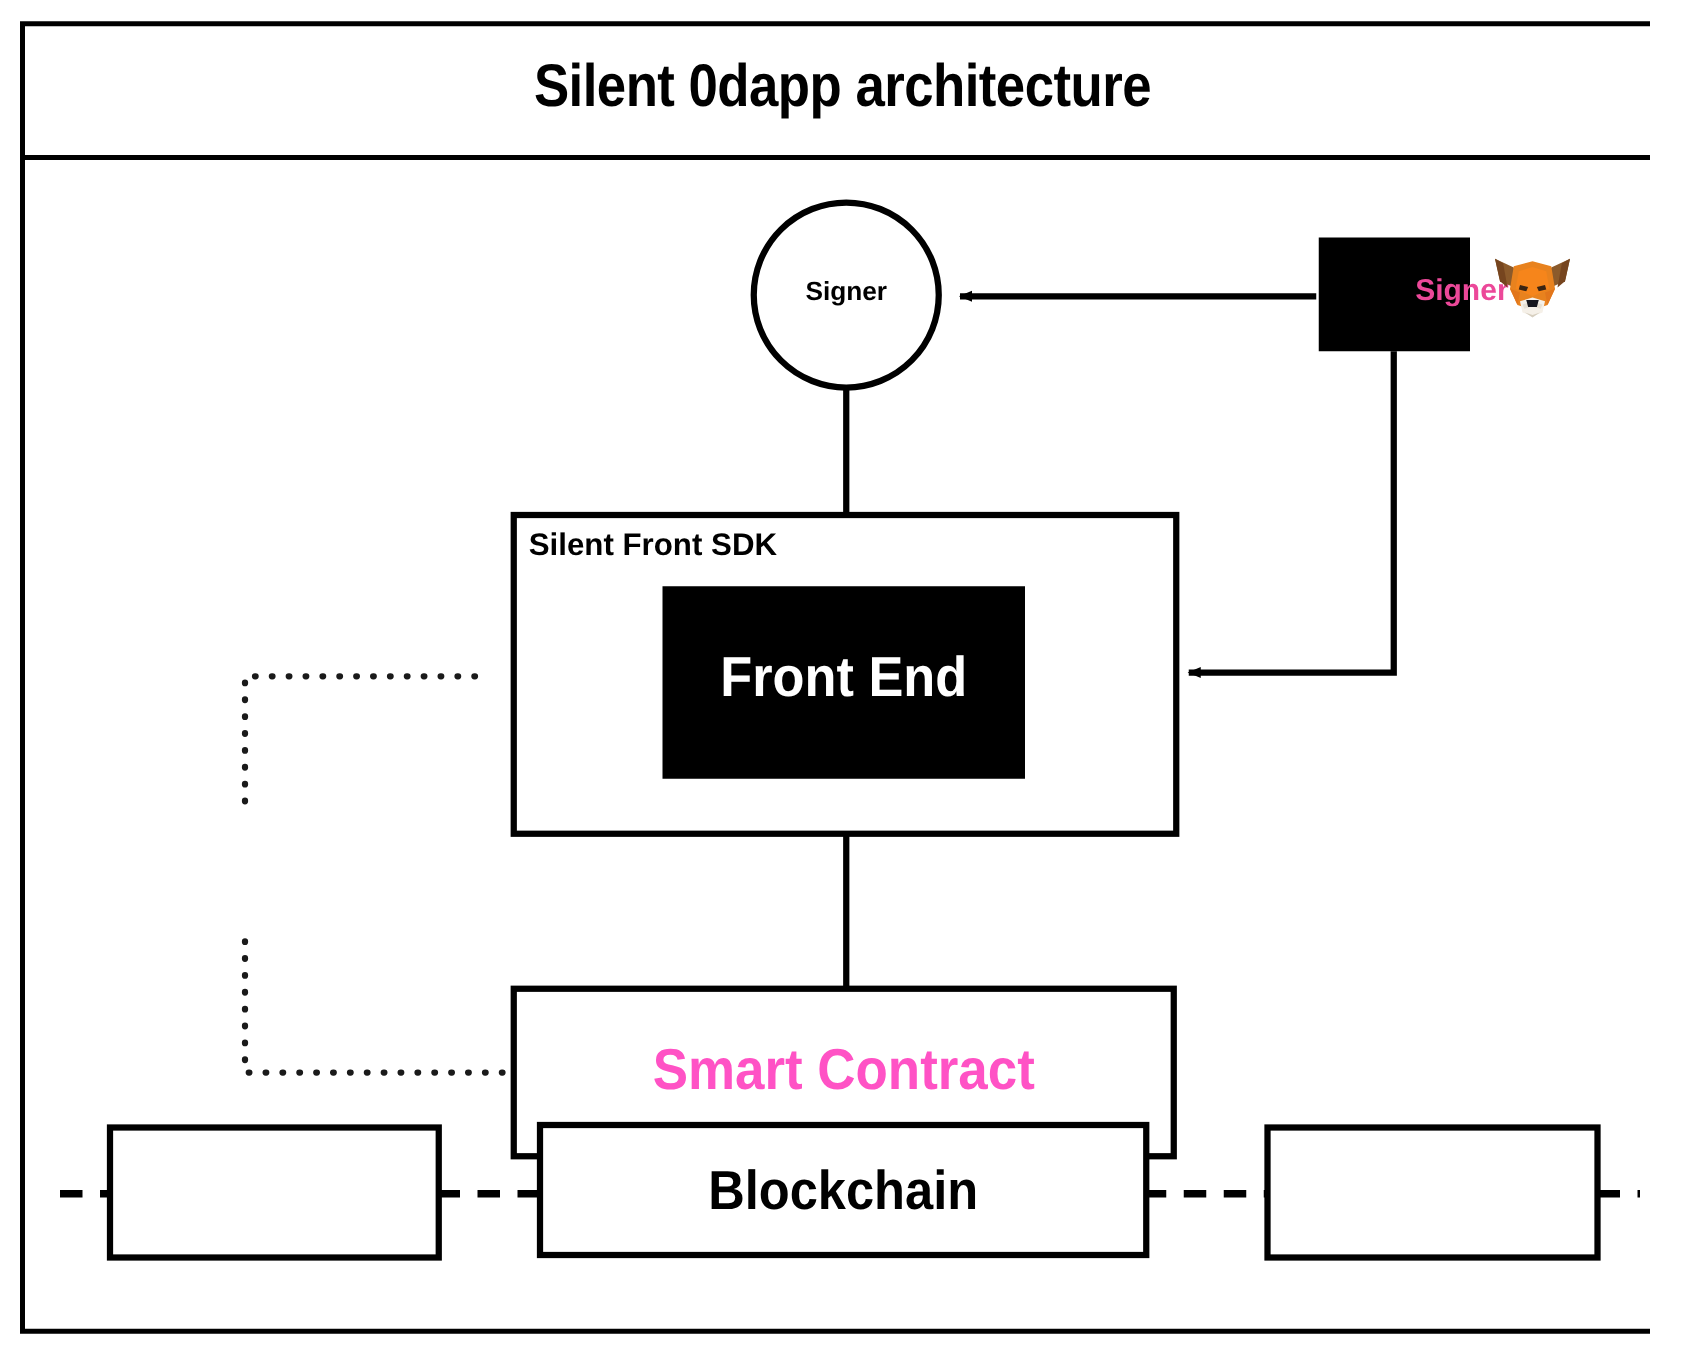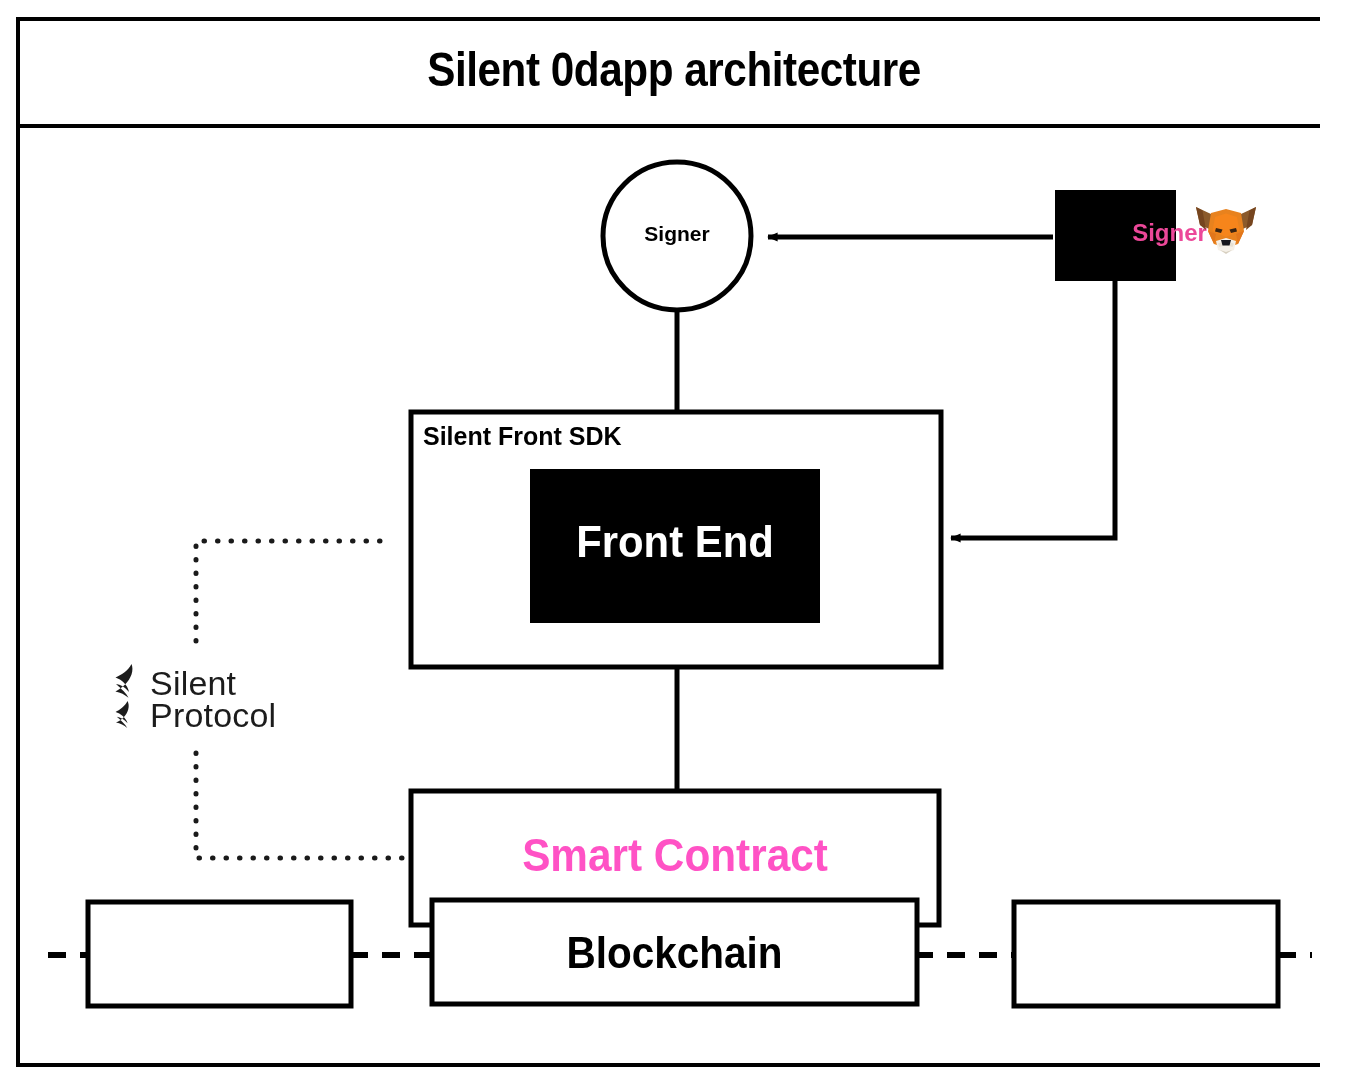--- a/index.html
+++ b/index.html
@@ -192,36 +192,20 @@
   <div class="lbl" id="signer-label">Signer</div>
 
   <div class="lbl" id="sdk-label">Silent Front SDK</div>
 
   <div class="lbl" id="frontend-label">Front End</div>
 
   <div class="lbl" id="smartcontract-label" style="color:#ff52c5;">Smart Contract</div>
 
   <div class="lbl" id="blockchain-label">Blockchain</div>
 
-  <div id="protocol-logo">
-    <svg id="protocol-mark" viewBox="0 0 34 74">
-      <path d="M19.5 2 C16 9, 9 13, 3.5 15.5 C9.5 17.5, 15.5 22.5, 17 30
-               C13 25, 8.5 22.5, 4 22 C10 27.5, 14.5 31.5, 16.5 35.8
-               C13 32.6, 8.4 30.2, 3.4 29.4 C10.6 25.4, 16.6 20.4, 19.5 12.4
-               C20.9 8.4, 20.6 4.6, 19.5 2 Z" fill="#1c1c1c"></path>
-      <path d="M14.5 38.5 C11.8 44.4, 6.6 48.2, 2.6 50.4 C7.6 52.2, 12.6 56.2, 14.6 62.6
-               C11.4 58.4, 7.6 56.2, 3.8 55.6 C8.8 60.4, 12.4 63.8, 14.2 67.8
-               C11.2 64.8, 7.2 62.6, 3 61.8 C9.2 58.6, 13.4 54.2, 15.2 47.6
-               C16.2 44.2, 15.6 40.8, 14.5 38.5 Z" fill="#1c1c1c" transform="translate(-1,0) scale(1,0.92) translate(2,4)"></path>
-    </svg>
-    <div id="protocol-words">
-      <div>Silent</div>
-      <div>Protocol</div>
-    </div>
-  </div>
 
   <svg id="metamask-fox" viewBox="0 0 64 60">
 
     <path d="M2 7 L17 14 L20 31 L6 25 Z" fill="#8b5a2b"></path>
     <path d="M2 7 L8.5 10.5 L12 30 L6 25 Z" fill="#76451f"></path>
 
     <path d="M62 7 L47 14 L44 31 L58 25 Z" fill="#8b5a2b"></path>
     <path d="M62 7 L55.5 10.5 L52 30 L58 25 Z" fill="#76451f"></path>
 
     <path d="M17 13 L32 9 L47 13 L50 31 L44 44 L32 48 L20 44 L14 31 Z" fill="#e8821e"></path>

